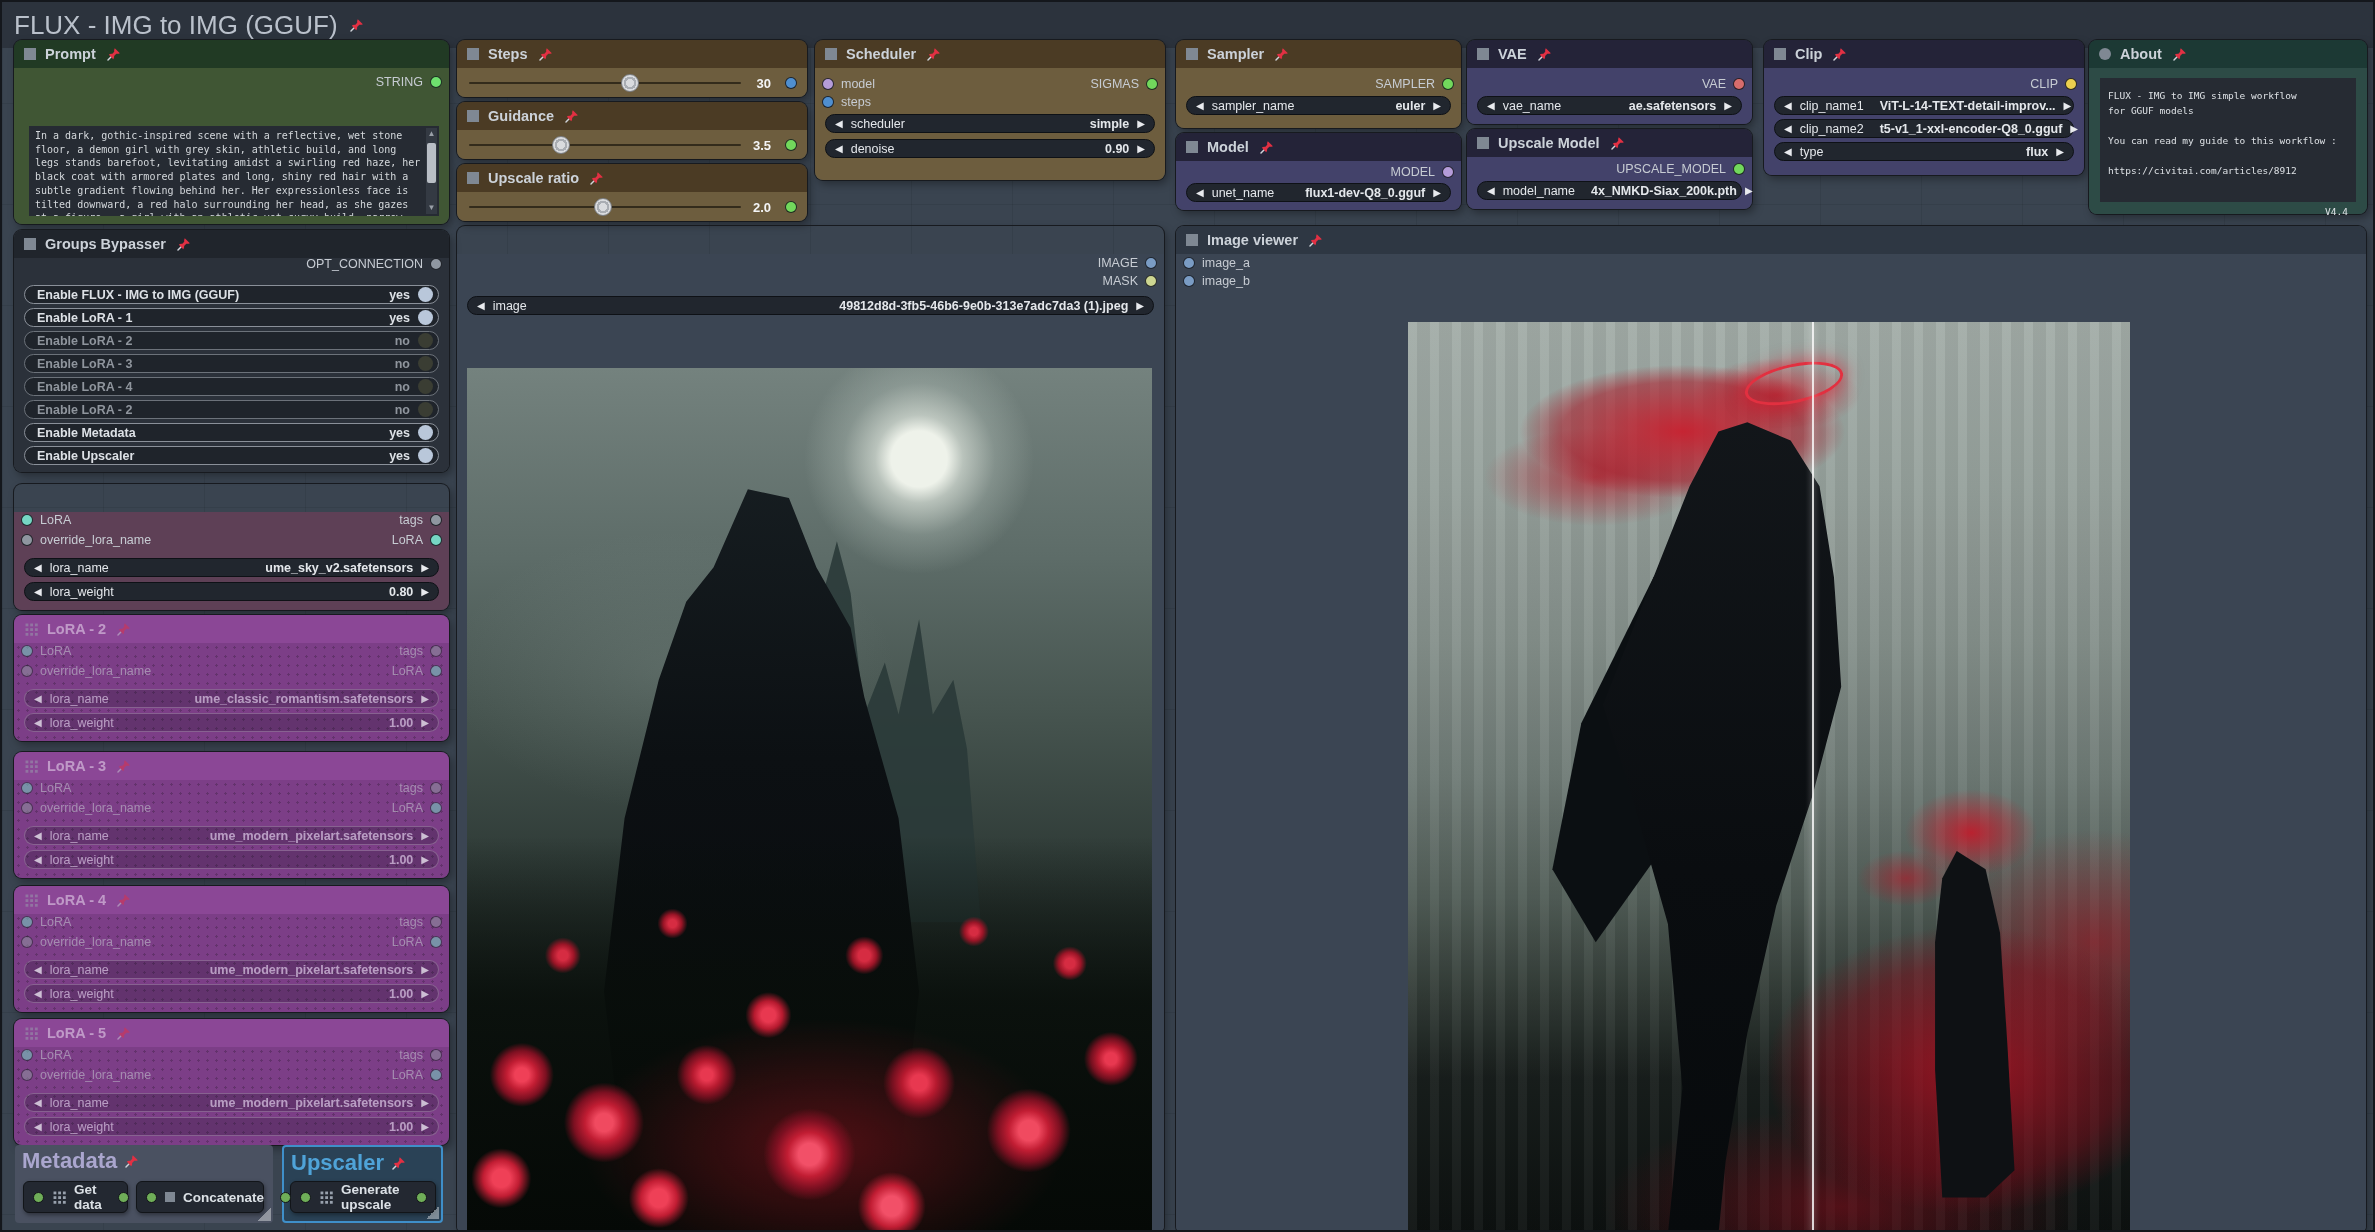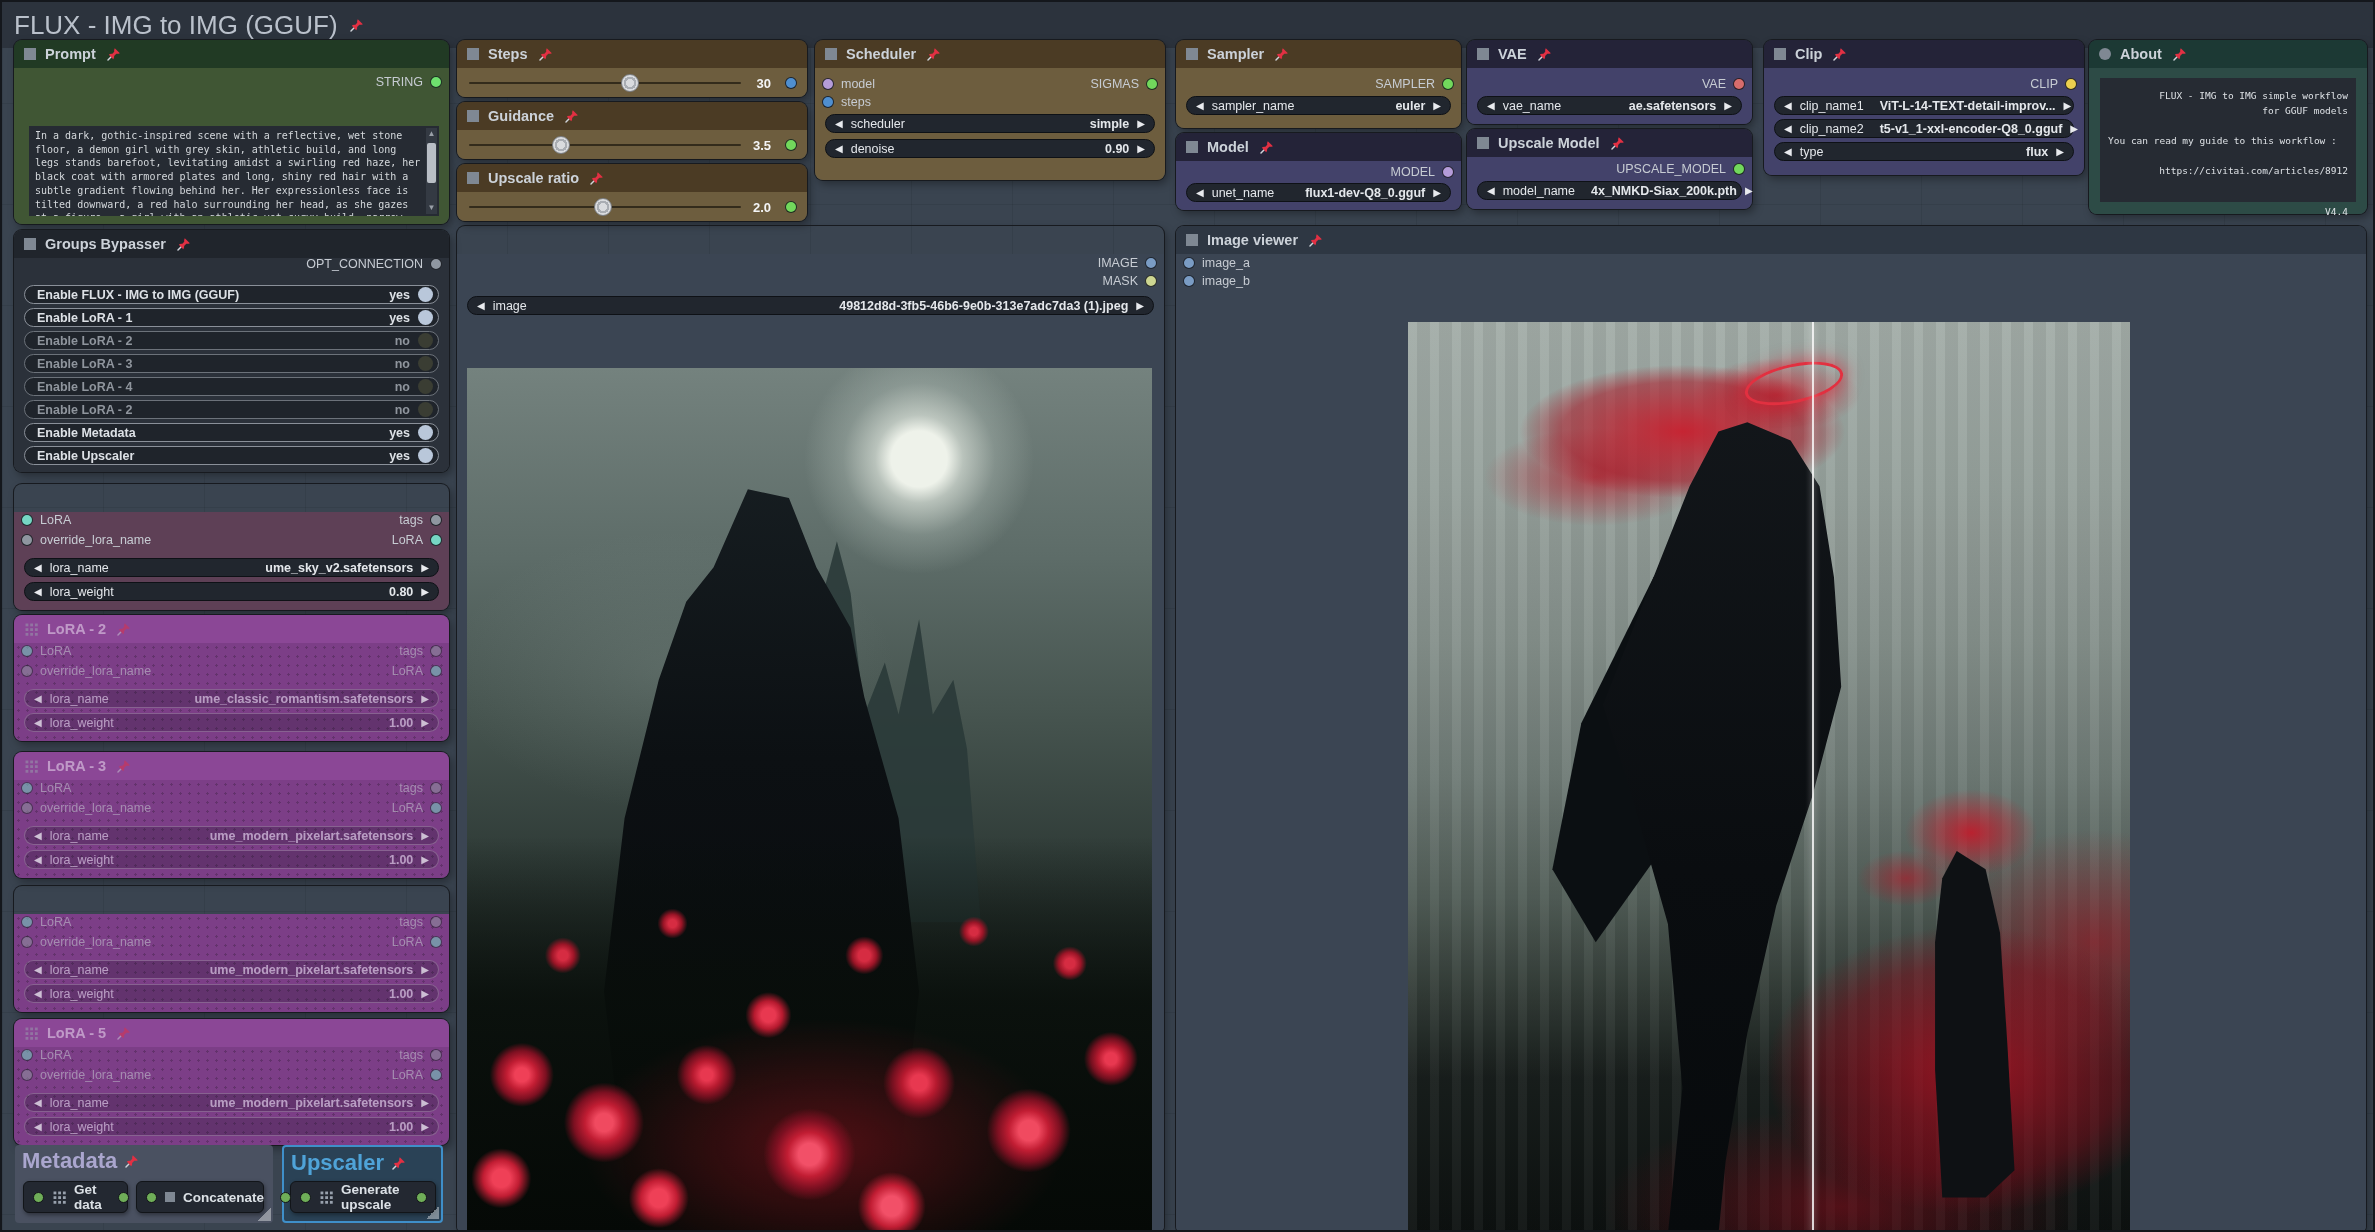--- a/index.html
+++ b/index.html
@@ -74,21 +74,21 @@
   .prompt-text{position:absolute;left:6px;right:18px;top:3px;bottom:0;overflow:hidden;
     font-family:"DejaVu Sans Mono",monospace;font-size:10px;line-height:13.7px;color:#d4d8dc;}
   .vscroll{position:absolute;right:2px;top:2px;bottom:2px;width:11px;background:#343a43;}
   .vthumb{position:absolute;left:1px;right:1px;top:15px;height:40px;background:#b9bec5;border-radius:2px;}
   .varrow{position:absolute;left:0;right:0;text-align:center;font-size:8px;color:#9aa0a8;line-height:12px;}
   .varrow.up{top:0}.varrow.dn{bottom:0}
   
   .about-box{position:absolute;left:11px;right:11px;top:38px;bottom:12px;background:#262b33;
     font-family:"DejaVu Sans Mono",monospace;font-size:9.5px;line-height:15px;color:#dde1e5;
     padding:10px 8px;box-sizing:border-box;}
-  .a-c{text-align:right}.a-l{text-align:left}.a-r{text-align:right;margin-top:26px}
+  .a-c{text-align:left}.a-l{text-align:left}.a-r{text-align:right;margin-top:26px}
   .a-gap{height:15px}
   
   .upload-btn{position:absolute;left:10px;right:10px;top:93px;height:18px;background:#262b33;
     border:1px solid #10131a;display:flex;align-items:center;justify-content:center;
     font-size:12px;font-weight:bold;color:#dfe3e8;}
   
   .group{position:absolute;border-radius:4px;}
   .group::after{content:"";position:absolute;right:2px;bottom:2px;width:13px;height:13px;
     background:linear-gradient(to top left,rgba(255,255,255,.4) 50%,transparent 50%);}
   .gtitle{font-size:22px;font-weight:bold;padding:3px 7px;}
@@ -638,20 +638,27 @@
       <span class="pval">ume_modern_pixelart.safetensors</span>
       <span class="arr">▶</span>
     </div>
     <div class="pill" style="top:98px;opacity:.75">
       <span class="arr">◀</span>
       <span class="pname">lora_weight</span>
         <span class="spacer"></span>
       <span class="pval">1.00</span>
       <span class="arr">▶</span>
     </div>
+    <div class="hd">
+      <span class="gridicon"></span>
+      <span class="htext">LoRA - 4</span>
+      <svg class="pin" viewBox="0 0 20 20">
+          <use href="#pinshape"></use>
+        </svg>
+    </div>
   </div>
 
   <div class="node t-byp" style="left:12px;top:1017px;width:435px;height:126px">
     <div class="bd"></div>
     <div class="port in" style="top:27px;opacity:.55">
         <span class="dot" style="background:#76d7c4"></span>
         <span>LoRA</span>
       </div>
     <div class="port in" style="top:47px;opacity:.55">
         <span class="dot" style="background:#8f96a0"></span>

